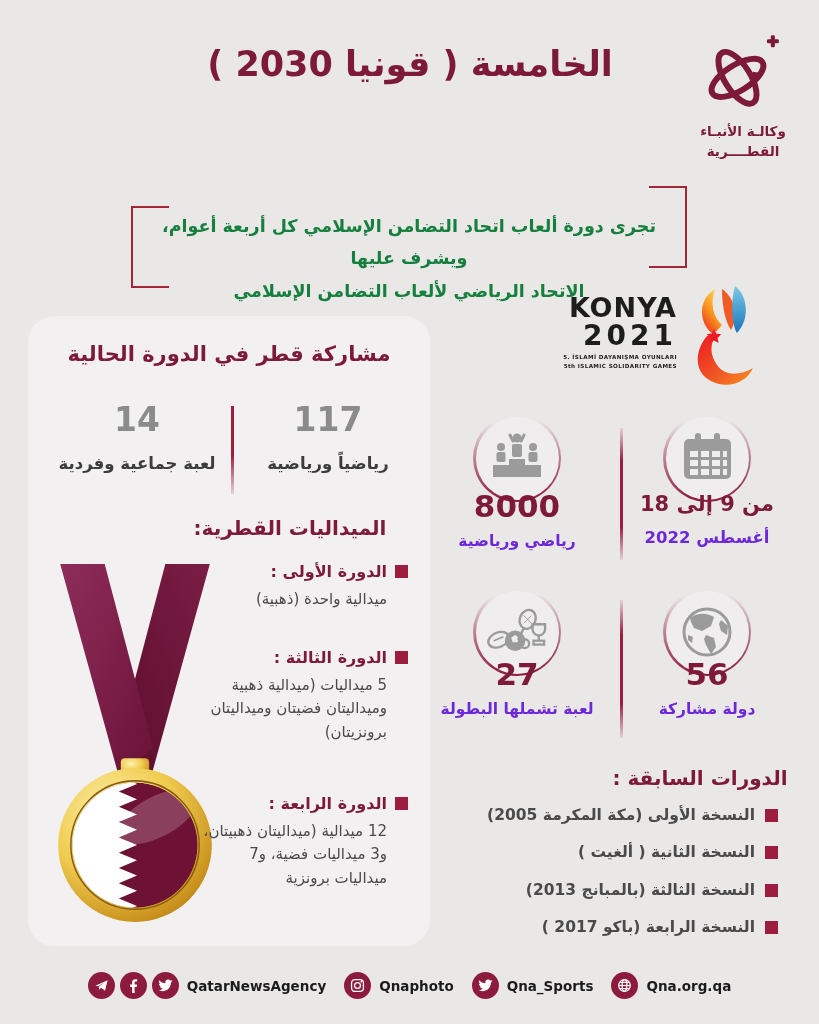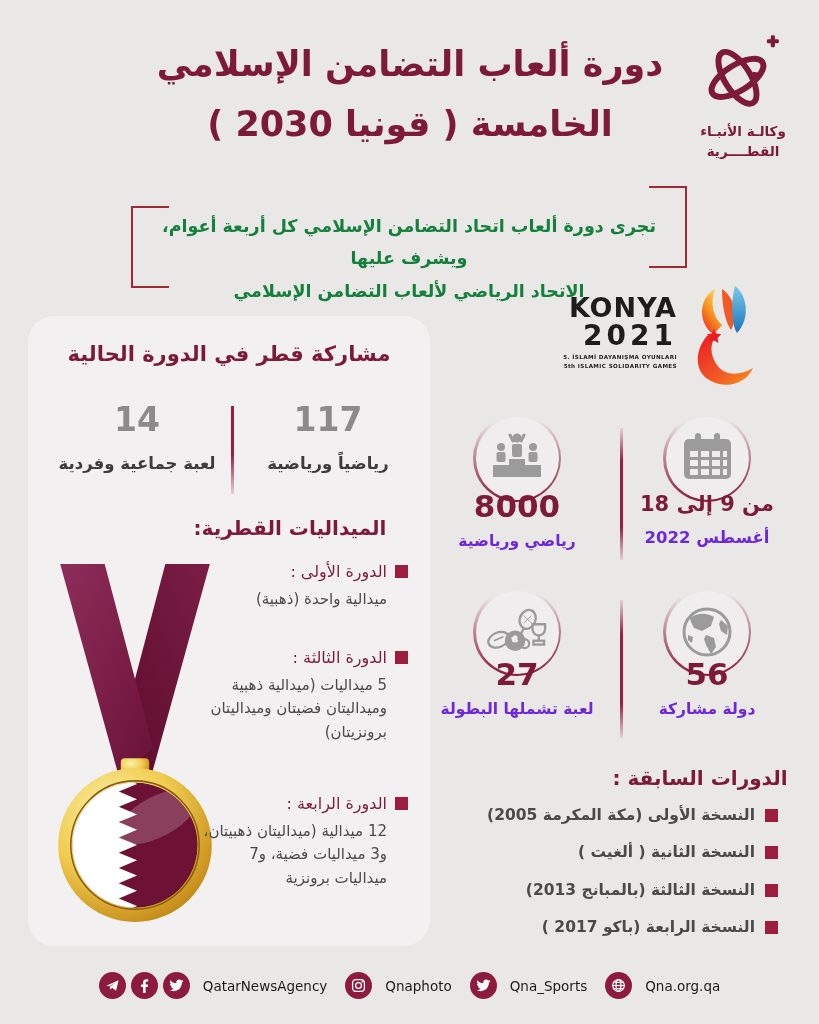--- a/index.html
+++ b/index.html
@@ -29,21 +29,21 @@
   .num-117{left:220px;top:84px;width:160px;}
   .num-14{left:29px;top:84px;width:160px;}
   .num-label{font-size:16.5px;font-weight:600;color:#3c3c3c;text-align:center;direction:rtl;}
   .lab-117{left:210px;top:138px;width:180px;}
   .lab-14{left:19px;top:138px;width:180px;}
   .card-divider{left:203px;top:90px;width:3px;height:88px;
      background:linear-gradient(180deg,#a01b3d 0%,#a01b3d 55%,rgba(160,27,61,0.15) 100%);}
   .medals-title{left:92px;top:200px;width:340px;text-align:center;color:#7d1a3a;font-size:20px;font-weight:bold;direction:rtl;}
   .medal-svg{left:5px;top:244px;}
   .entry{position:absolute;right:22px;width:205px;direction:rtl;text-align:right;}
-  .entry-head{display:flex;align-items:center;gap:8px;color:#7d1a3a;font-size:16px;font-weight:normal;text-align:center;}
+  .entry-head{display:flex;align-items:center;gap:8px;color:#7d1a3a;font-size:16px;font-weight:bold;text-align:center;}
   .sq{width:13px;height:13px;background:#9d1d3e;flex:0 0 auto;}
   .entry-detail{margin-top:7px;padding-right:21px;color:#4a4a4a;font-size:15px;font-weight:500;line-height:1.55;}
   .e1{top:246px;} .e2{top:332px;} .e3{top:478px;}
 
   
   .konya{left:533px;top:284px;width:224px;height:106px;display:flex;justify-content:flex-end;}
   .konya-txt{text-align:right;margin-top:10px;color:#1d1d1b;}
   .konya-name{font-size:27px;font-weight:900;letter-spacing:1px;line-height:1;}
   .konya-year{font-size:28px;font-weight:900;letter-spacing:4px;line-height:1.05;}
   .konya-tag{font-size:5.6px;font-weight:bold;letter-spacing:.4px;line-height:1.5;margin-top:3px;}
@@ -61,29 +61,28 @@
   
   .prev-title{left:560px;top:766px;width:280px;text-align:center;color:#7d1a3a;font-size:20px;font-weight:bold;direction:rtl;}
   .prev-item{position:absolute;right:41px;display:flex;align-items:flex-start;gap:10px;direction:rtl;
              color:#4a4a4a;font-size:15.5px;font-weight:bold;}
   .prev-item .sq{margin-top:3px;}
 
   
   .footer{left:0;right:0;top:972px;display:flex;justify-content:center;align-items:center;gap:6px;}
   .sgroup{display:flex;align-items:center;gap:5px;margin:0 6px;}
   .sicon{width:27px;height:27px;border-radius:50%;background:#8d1b3d;display:flex;align-items:center;justify-content:center;flex:0 0 auto;}
-  .slabel{font-size:13.5px;font-weight:400;color:#1b1b1b;margin-left:8px;}
+  .slabel{font-size:13.5px;font-weight:700;color:#1b1b1b;margin-left:3px;}
 </style>
 </head>
 <body>
 
 <div class="canvas">
 
   <div class="abs title">
-    <div>دورة ألعاب التضامن الإسلامي</div>
     <div>الخامسة ( قونيا 2030 )</div>
   </div>
 
   <div class="abs qna-logo">
     <svg class="mark" width="92" height="92" viewBox="0 0 100 100">
       <g fill="none" stroke="#7d1a3a" stroke-width="6.5" stroke-linecap="round">
         <ellipse cx="44" cy="52" rx="32" ry="14" transform="rotate(-32 44 52)"></ellipse>
         <ellipse cx="44" cy="52" rx="32" ry="14" transform="rotate(58 44 52)"></ellipse>
       </g>
       <rect x="60" y="46" width="8" height="8" fill="#7d1a3a" transform="rotate(8 64 50)"></rect>

